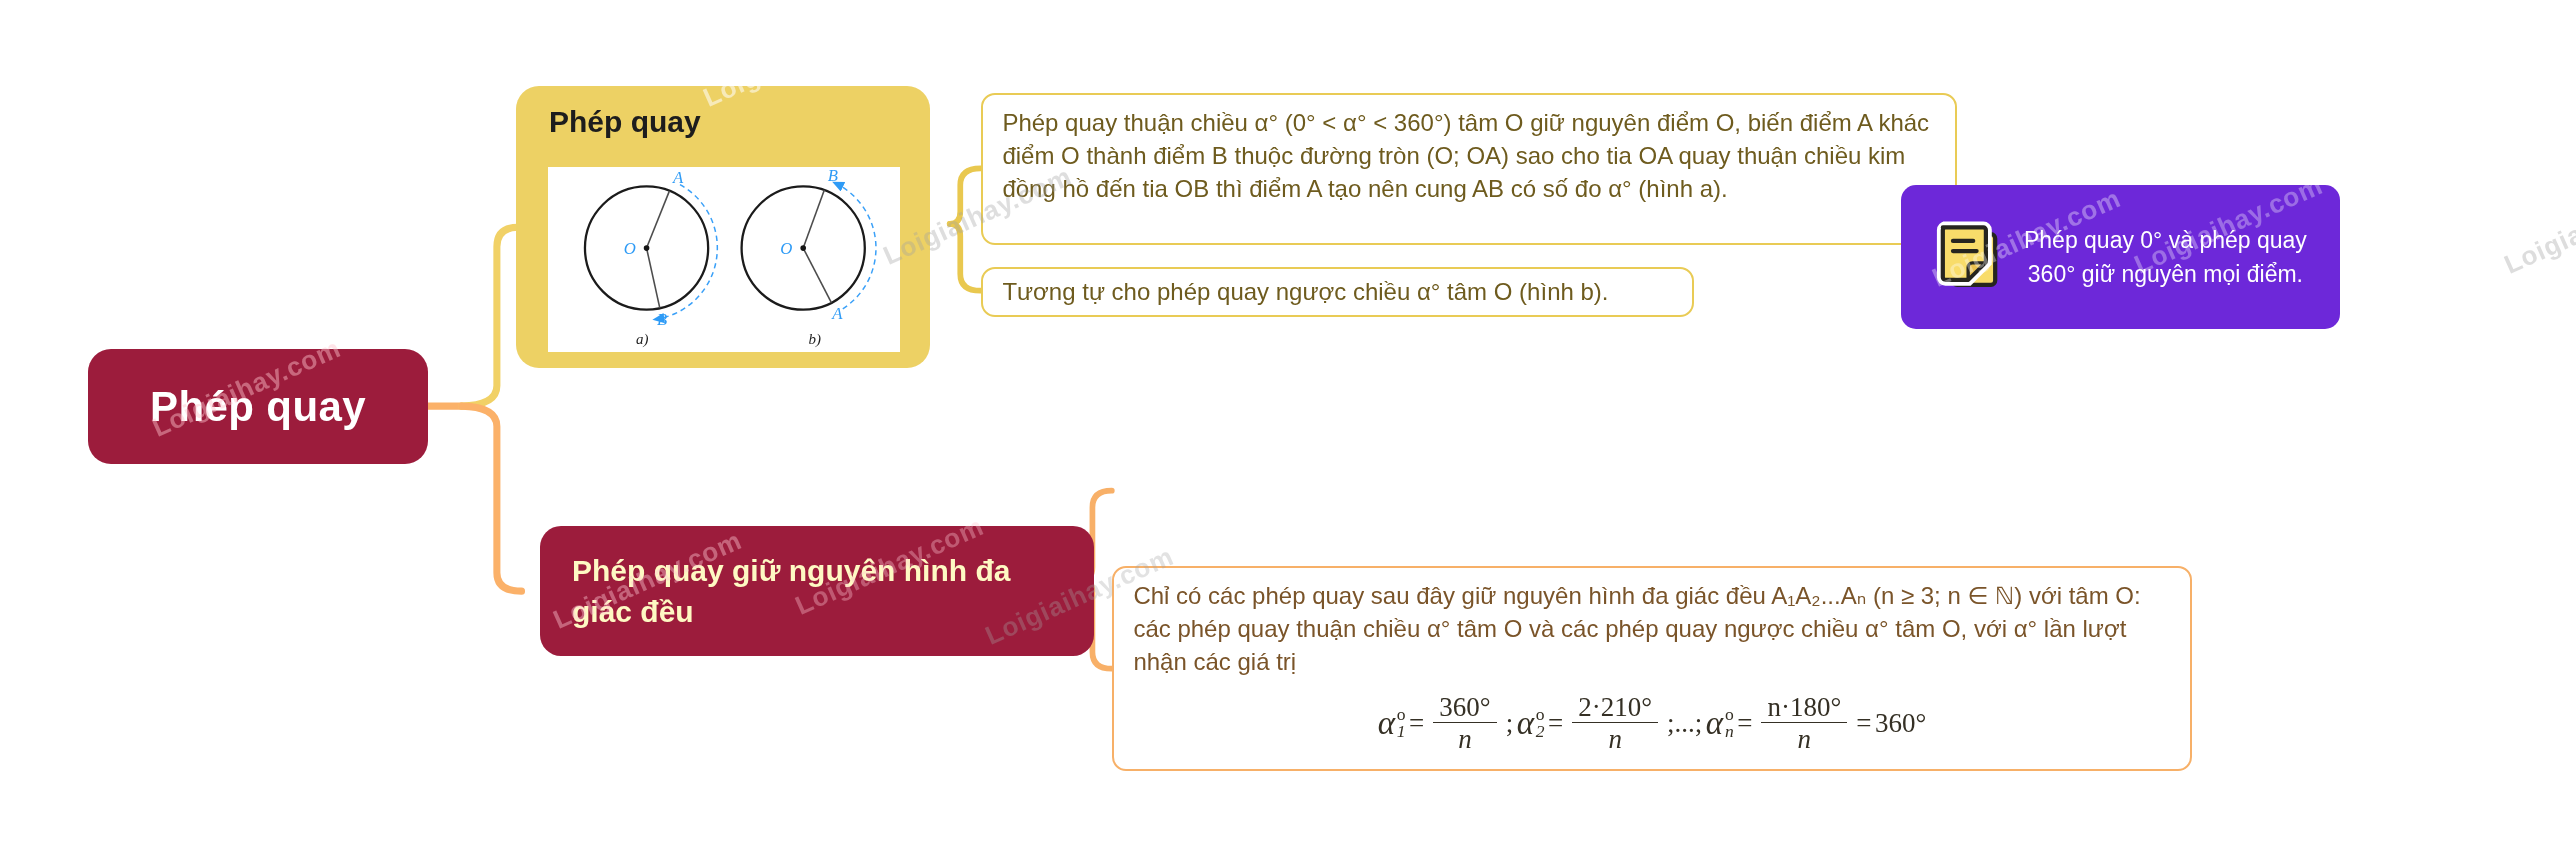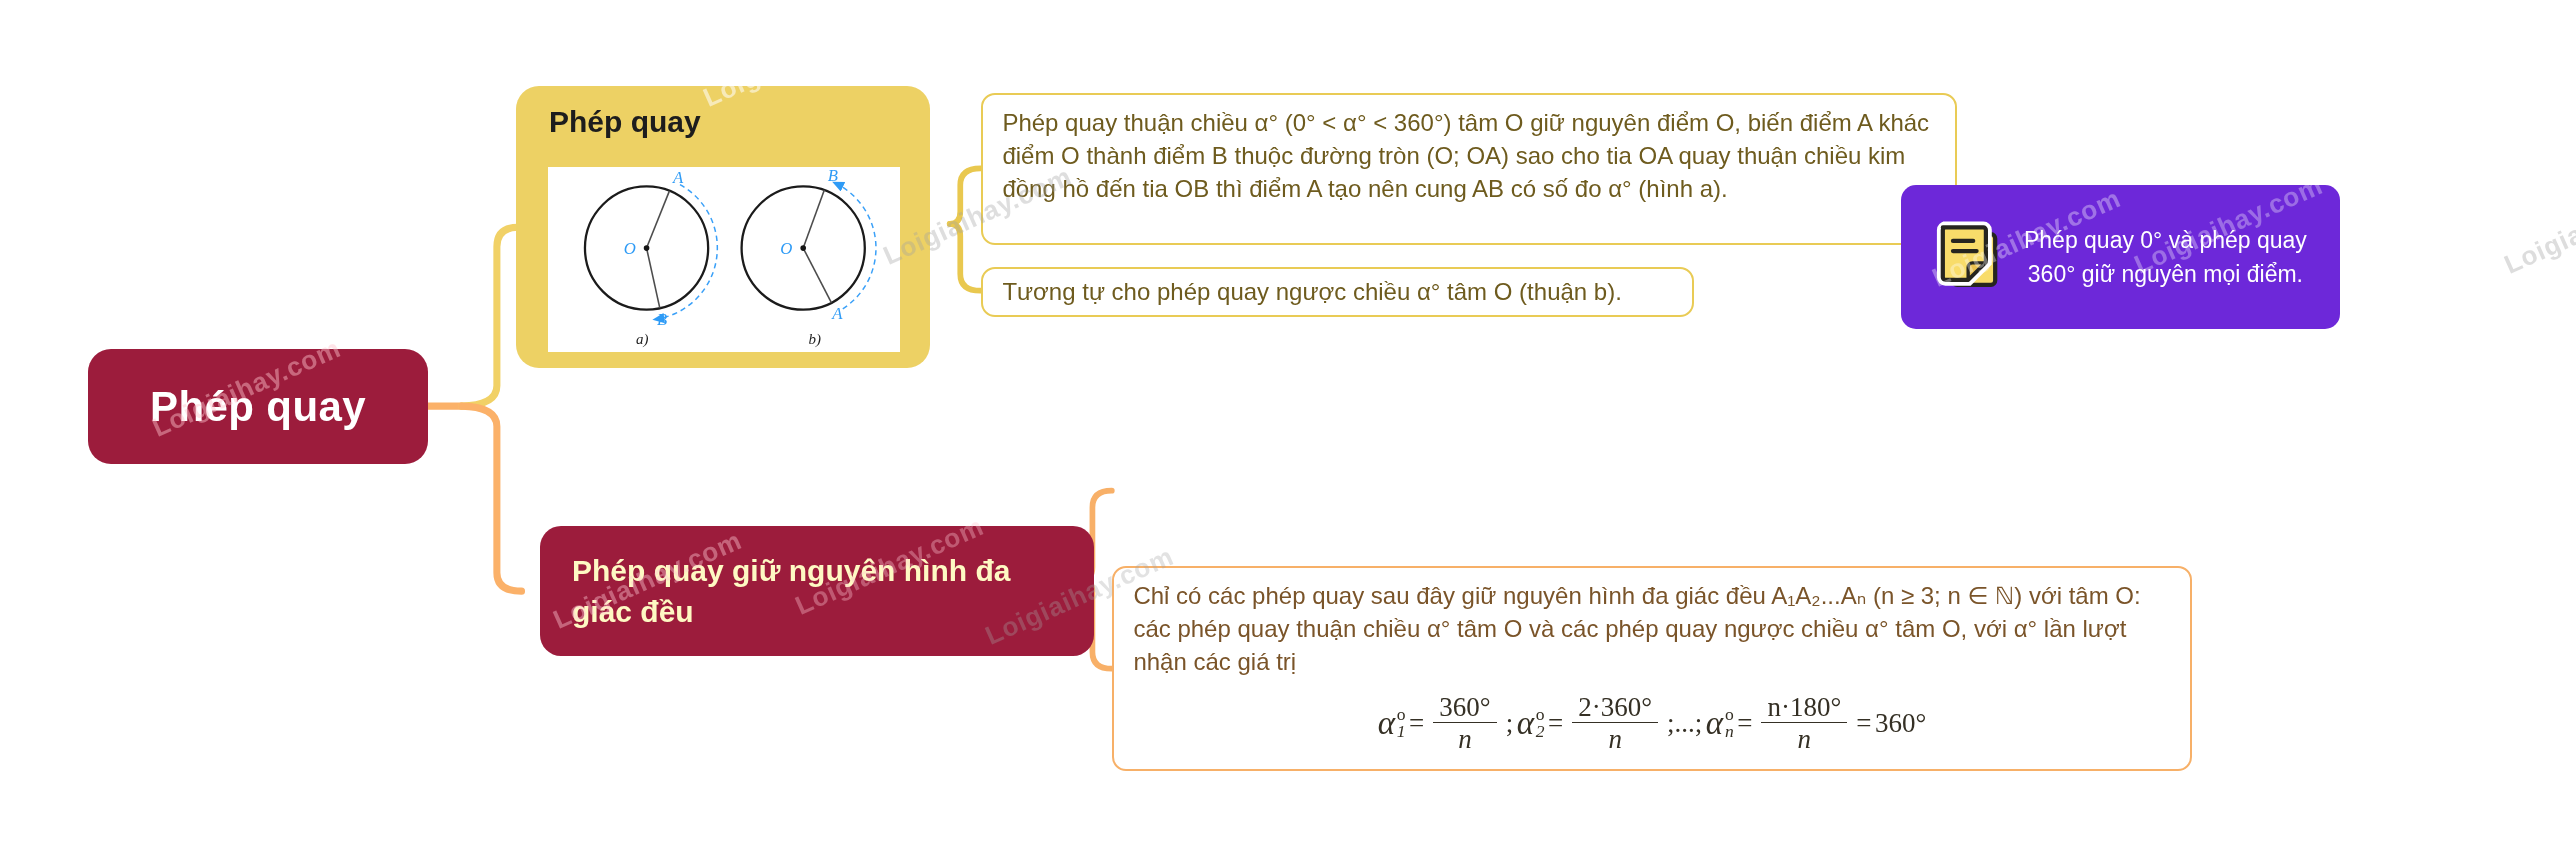--- a/index.html
+++ b/index.html
@@ -124,21 +124,21 @@
         </g>
       </svg>
     </div>
   </div>
 
   <div class="note note1">
     <span>Phép quay thuận chiều α° (0° &lt; α° &lt; 360°) tâm O giữ nguyên điểm O, biến điểm A khác điểm O thành điểm B thuộc đường tròn (O; OA) sao cho tia OA quay thuận chiều kim đồng hồ đến tia OB thì điểm A tạo nên cung AB có số đo α° (hình a).</span>
   </div>
 
   <div class="note note2">
-    <span>Tương tự cho phép quay ngược chiều α° tâm O (thuận b).</span>
+    <span>Tương tự cho phép quay ngược chiều α° tâm O (hình b).</span>
   </div>
 
   <div class="callout">
     <svg class="callout-icon" viewBox="0 0 90 90">
       <rect x="26" y="18" width="50" height="60" rx="5" fill="#F8DC6A" stroke="#26251F" stroke-width="5"></rect>
       <path d="M14,10 h48 a3,3 0 0 1 3,3 v38 l-21,21 h-27 a3,3 0 0 1 -3,-3 v-56 a3,3 0 0 1 3,-3 z" fill="none" stroke="#ffffff" stroke-width="14"></path>
       <path d="M14,10 h48 a3,3 0 0 1 3,3 v38 l-21,21 h-27 a3,3 0 0 1 -3,-3 v-56 a3,3 0 0 1 3,-3 z" fill="#F8DC6A" stroke="#26251F" stroke-width="5" stroke-linejoin="round"></path>
       <path d="M64,52 l-20,20 v-15 a5,5 0 0 1 5,-5 z" fill="#E9C04F" stroke="#26251F" stroke-width="4" stroke-linejoin="round"></path>
       <path d="M26,26 h24" stroke="#26251F" stroke-width="5" stroke-linecap="round"></path>
       <path d="M26,38 h28" stroke="#26251F" stroke-width="5" stroke-linecap="round"></path>
@@ -169,21 +169,21 @@
       <span class="op">;</span>
       <span class="atok">
           <span class="abase">α</span>
           <span class="ss">
             <span class="ss-sup">o</span>
             <span class="ss-sub">2</span>
           </span>
         </span>
       <span class="op">=</span>
       <span class="frac">
-          <span class="fnum">2·360°</span>
+          <span class="fnum">2·210°</span>
           <span class="fden">n</span>
         </span>
       <span class="op">;...;</span>
       <span class="atok">
           <span class="abase">α</span>
           <span class="ss">
             <span class="ss-sup">o</span>
             <span class="ss-sub">n</span>
           </span>
         </span>

